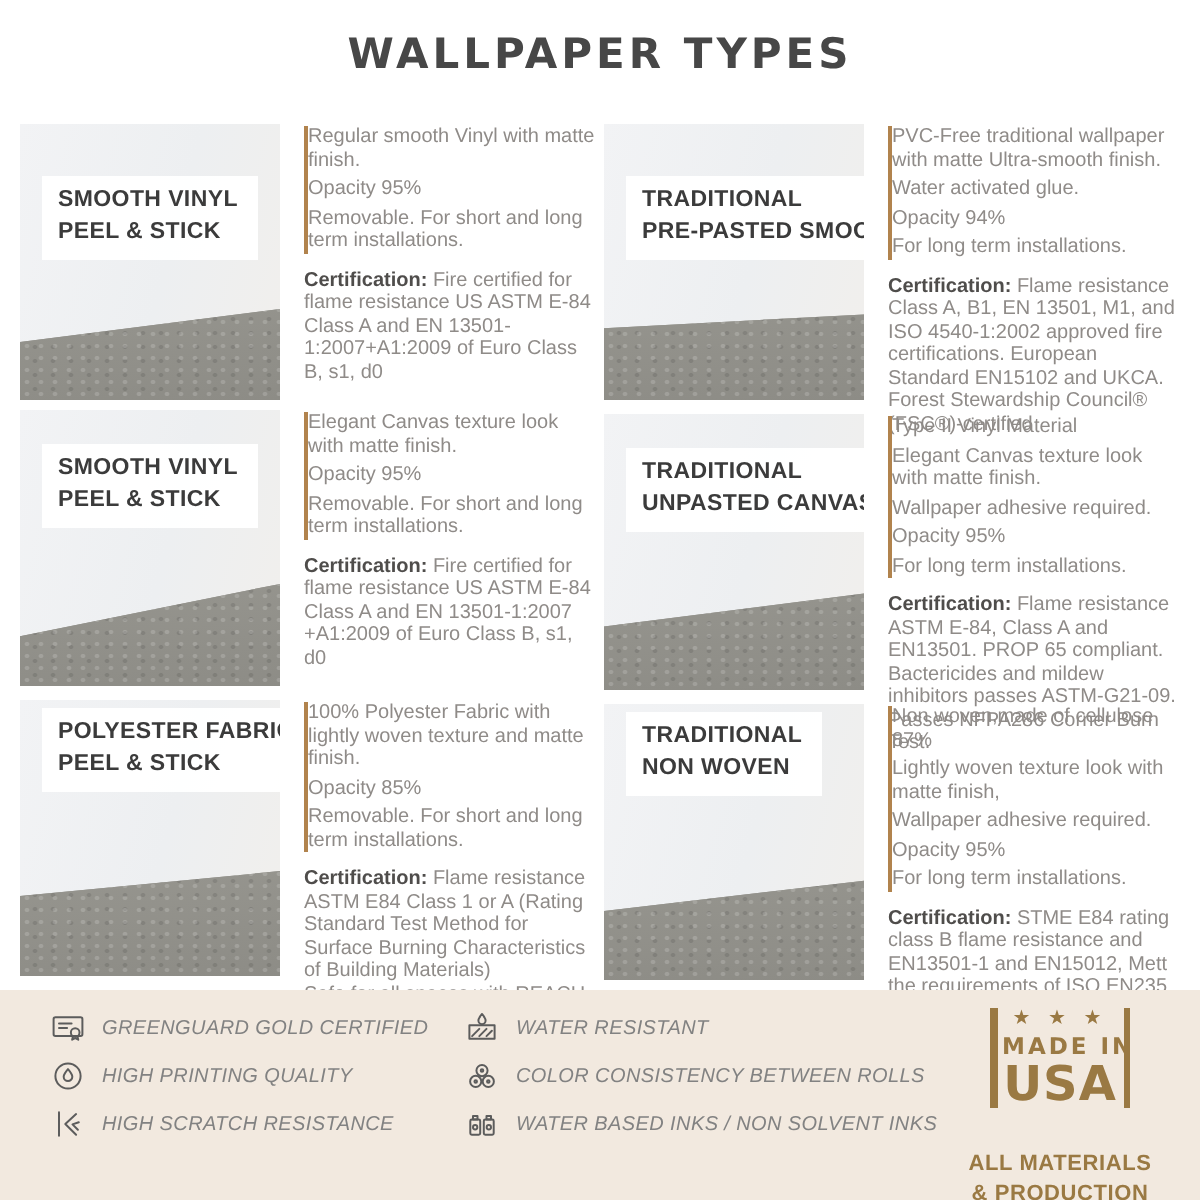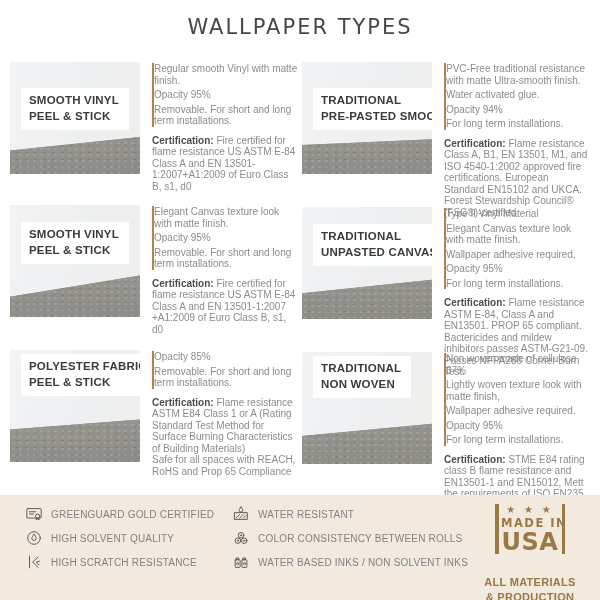--- a/index.html
+++ b/index.html
@@ -7,34 +7,34 @@
   body {
     position: relative;
     background: #ffffff;
     font-family: "Liberation Sans", sans-serif;
     overflow: hidden;
   }
   .page-title {
     position: absolute; top: 15px; left: 0; width: 600px;
     text-align: center;
     font-family: "DejaVu Sans", sans-serif;
-    font-size: 21px; font-weight: normal;
+    font-size: 21px; font-weight: bold;
     letter-spacing: 2px; color: #474747;
   }
   
   .cell { position: absolute; display: flex; align-items: flex-start; width: 290px; }
   .cell.c1 { left: 10px;  top: 62px; }
   .cell.c2 { left: 302px; top: 62px; }
   .cell.c3 { left: 10px;  top: 205px; }
   .cell.c4 { left: 302px; top: 207px; }
   .cell.c5 { left: 10px;  top: 350px; }
   .cell.c6 { left: 302px; top: 352px; }
 
   .photo {
-    position: relative; flex: 0 0 130px; width: 130px; height: 112px;
+    position: relative; flex: 0 0 130px; width: 130px; height: 138px;
     background: linear-gradient(105deg, #f2f3f5 0%, #edeff1 55%, #f1efec 100%);
     overflow: hidden;
   }
   .floor {
     position: absolute; inset: 0;
     background-color: #96958f;
     background-image:
       radial-gradient(rgba(255,255,255,.16) 1px, transparent 1.4px),
       radial-gradient(rgba(0,0,0,.10) 1px, transparent 1.4px),
       linear-gradient(176deg, #a3a29b 0%, #8d8c86 100%);
@@ -78,21 +78,21 @@
   .footer {
     position: absolute; left: 0; top: 495px; width: 600px; height: 105px;
     background: #f2e9df;
   }
   .fcol { position: absolute; top: 503px; }
   .fcol.left  { left: 25px; }
   .fcol.right { left: 232px; }
   .fitem { display: flex; align-items: center; height: 22px; margin-bottom: 2px; }
   .fitem svg { width: 18px; height: 18px; flex: 0 0 18px; }
   .fitem .flabel {
-    margin-left: 8px; font-size: 10px; letter-spacing: 0.2px; color: #828282;
+    margin-left: 8px; font-size: 10px; letter-spacing: 0.2px; color: #828282; font-style: italic;
   }
   .icon-stroke { fill: none; stroke: #5c5c5c; stroke-width: 1.1; stroke-linecap: round; stroke-linejoin: round; }
 
   .badge-wrap {
     position: absolute; left: 480px; top: 503px; width: 100px;
     text-align: center; color: #9a7943;
   }
   .badge-core {
     position: relative; width: 62px; margin: 0 auto; padding: 1px 2px;
   }
@@ -140,21 +140,21 @@
 <section class="cell c2">
   <div class="photo">
     <div class="floor"></div>
     <div class="label-box">
       <span>TRADITIONAL</span>
       <span>PRE-PASTED SMOOTH</span>
     </div>
   </div>
   <div class="textcol">
     <div class="features">
-      <p>PVC-Free traditional resistance with matte Ultra-smooth finish.</p>
+      <p>PVC-Free traditional wallpaper with matte Ultra-smooth finish.</p>
       <p>Water activated glue.</p>
       <p>Opacity 94%</p>
       <p>For long term installations.</p>
 
     </div>
     <p class="cert"><span class="cert-label">Certification:</span> <span class="cert-text">Flame resistance Class A, B1, EN 13501, M1, and ISO 4540-1:2002 approved fire certifications. European Standard EN15102 and UKCA. Forest Stewardship Council® (FSC®)-certified</span></p>
   </div>
 </section>
 
 <section class="cell c3">
@@ -199,20 +199,21 @@
 <section class="cell c5">
   <div class="photo">
     <div class="floor"></div>
     <div class="label-box">
       <span>POLYESTER FABRIC</span>
       <span>PEEL &amp; STICK</span>
     </div>
   </div>
   <div class="textcol">
     <div class="features">
+      <p>100% Polyester Fabric with lightly woven texture and matte finish.</p>
       <p>Opacity 85%</p>
       <p>Removable.  For short and long term installations.</p>
 
     </div>
     <p class="cert"><span class="cert-label">Certification:</span> <span class="cert-text">Flame resistance ASTM E84 Class 1 or A (Rating Standard Test Method for Surface Burning Characteristics of Building Materials)
 Safe for all spaces with REACH, RoHS and Prop 65 Compliance</span></p>
   </div>
 </section>
 
 <section class="cell c6">
@@ -249,21 +250,21 @@
     </svg>
     <span class="flabel">GREENGUARD GOLD CERTIFIED</span>
   </div>
   <div class="fitem">
     <svg viewBox="0 0 20 20">
       <g class="icon-stroke">
         <circle cx="10" cy="10" r="7"></circle>
         <path d="M10 6.2c1.7 2 2.4 3.1 2.4 4.2a2.4 2.4 0 1 1-4.8 0c0-1.1.7-2.2 2.4-4.2z"></path>
       </g>
     </svg>
-    <span class="flabel">HIGH SOLVENT QUALITY</span>
+    <span class="flabel">HIGH PRINTING QUALITY</span>
   </div>
   <div class="fitem">
     <svg viewBox="0 0 20 20">
       <g class="icon-stroke">
         <path d="M5 3.5v13"></path>
         <path d="M14.5 4.5l-6 5.5 6 6"></path>
         <path d="M16 9l-3.5 1.2 3 3"></path>
       </g>
     </svg>
     <span class="flabel">HIGH SCRATCH RESISTANCE</span>

